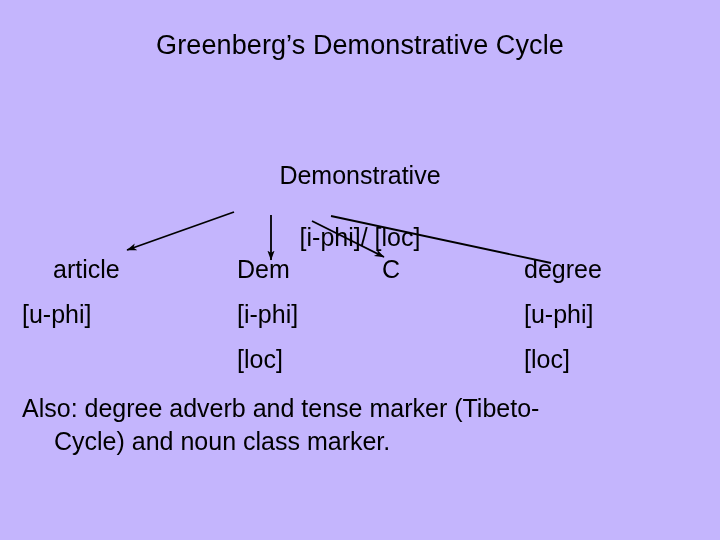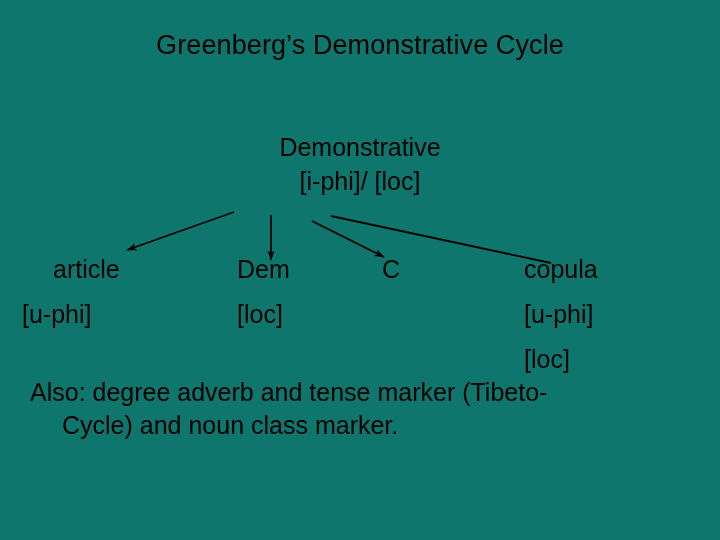--- a/index.html
+++ b/index.html
@@ -9,21 +9,21 @@
     background: #ffffff;
   }
   body {
     font-family: "Liberation Sans", sans-serif;
     color: #000000;
   }
   #slide {
     position: relative;
     width: 720px;
     height: 540px;
-    background: #0f766e;
+    background: #c4b5fd;
     overflow: hidden;
   }
 
   
   .title {
     position: absolute;
     left: 0;
     top: 30px;
     width: 720px;
     text-align: center;
@@ -37,21 +37,21 @@
   
   .root-node {
     position: absolute;
     left: 0;
     top: 130px;
     width: 720px;
     text-align: center;
     font-size: 25px;
     line-height: 34px;
   }
-  .root-line { display: block; }
+  .root-line { display: block; margin-top: 28px; }
 
   
   .arrow-layer {
     position: absolute;
     left: 0;
     top: 0;
     width: 720px;
     height: 540px;
     pointer-events: none;
   }
@@ -82,25 +82,24 @@
   }
   .cell-head { }
   .col-1 .cell-head { padding-left: 31px; }
   .col-3 .cell-head { padding-left: 2px; }
   .cell-empty { visibility: hidden; }
 
   
   .note {
     position: absolute;
     left: 22px;
-    top: 376px;
+    top: 392px;
     width: 676px;
     font-size: 25px;
     line-height: 33px;
-    margin-left: 8px;
   }
   .note-line { display: block; }
   .note-line.indent { padding-left: 32px; }
 </style>
 </head>
 <body>
 
 <div id="slide">
 
   <div class="title">
@@ -127,30 +126,31 @@
   <div class="columns">
 
     <div class="col col-1">
       <span class="cell cell-head">article</span>
       <span class="cell">[u-phi]</span>
       <span class="cell cell-empty">[loc]</span>
     </div>
 
     <div class="col col-2">
       <span class="cell cell-head">Dem</span>
+      <span class="cell">[i-phi]</span>
       <span class="cell">[loc]</span>
     </div>
 
     <div class="col col-3">
       <span class="cell cell-head">C</span>
       <span class="cell cell-empty">[loc]</span>
     </div>
 
     <div class="col col-4">
-      <span class="cell cell-head">copula</span>
+      <span class="cell cell-head">degree</span>
       <span class="cell">[u-phi]</span>
       <span class="cell">[loc]</span>
     </div>
 
   </div>
 
   <div class="note">
     <span class="note-line">Also: degree adverb and tense marker (Tibeto-</span>
     <span class="note-line indent">Cycle) and noun class marker.</span>
   </div>

